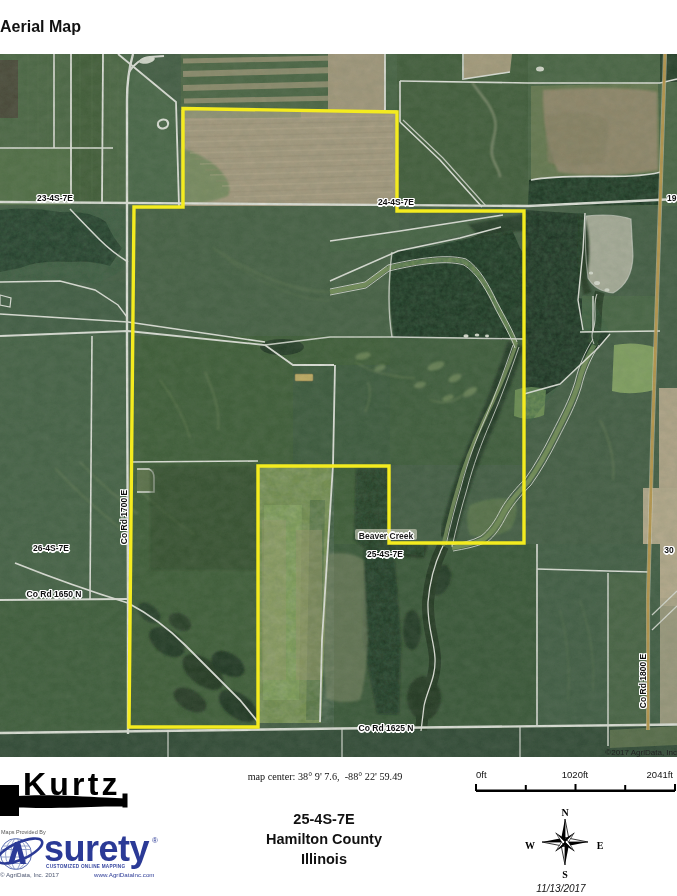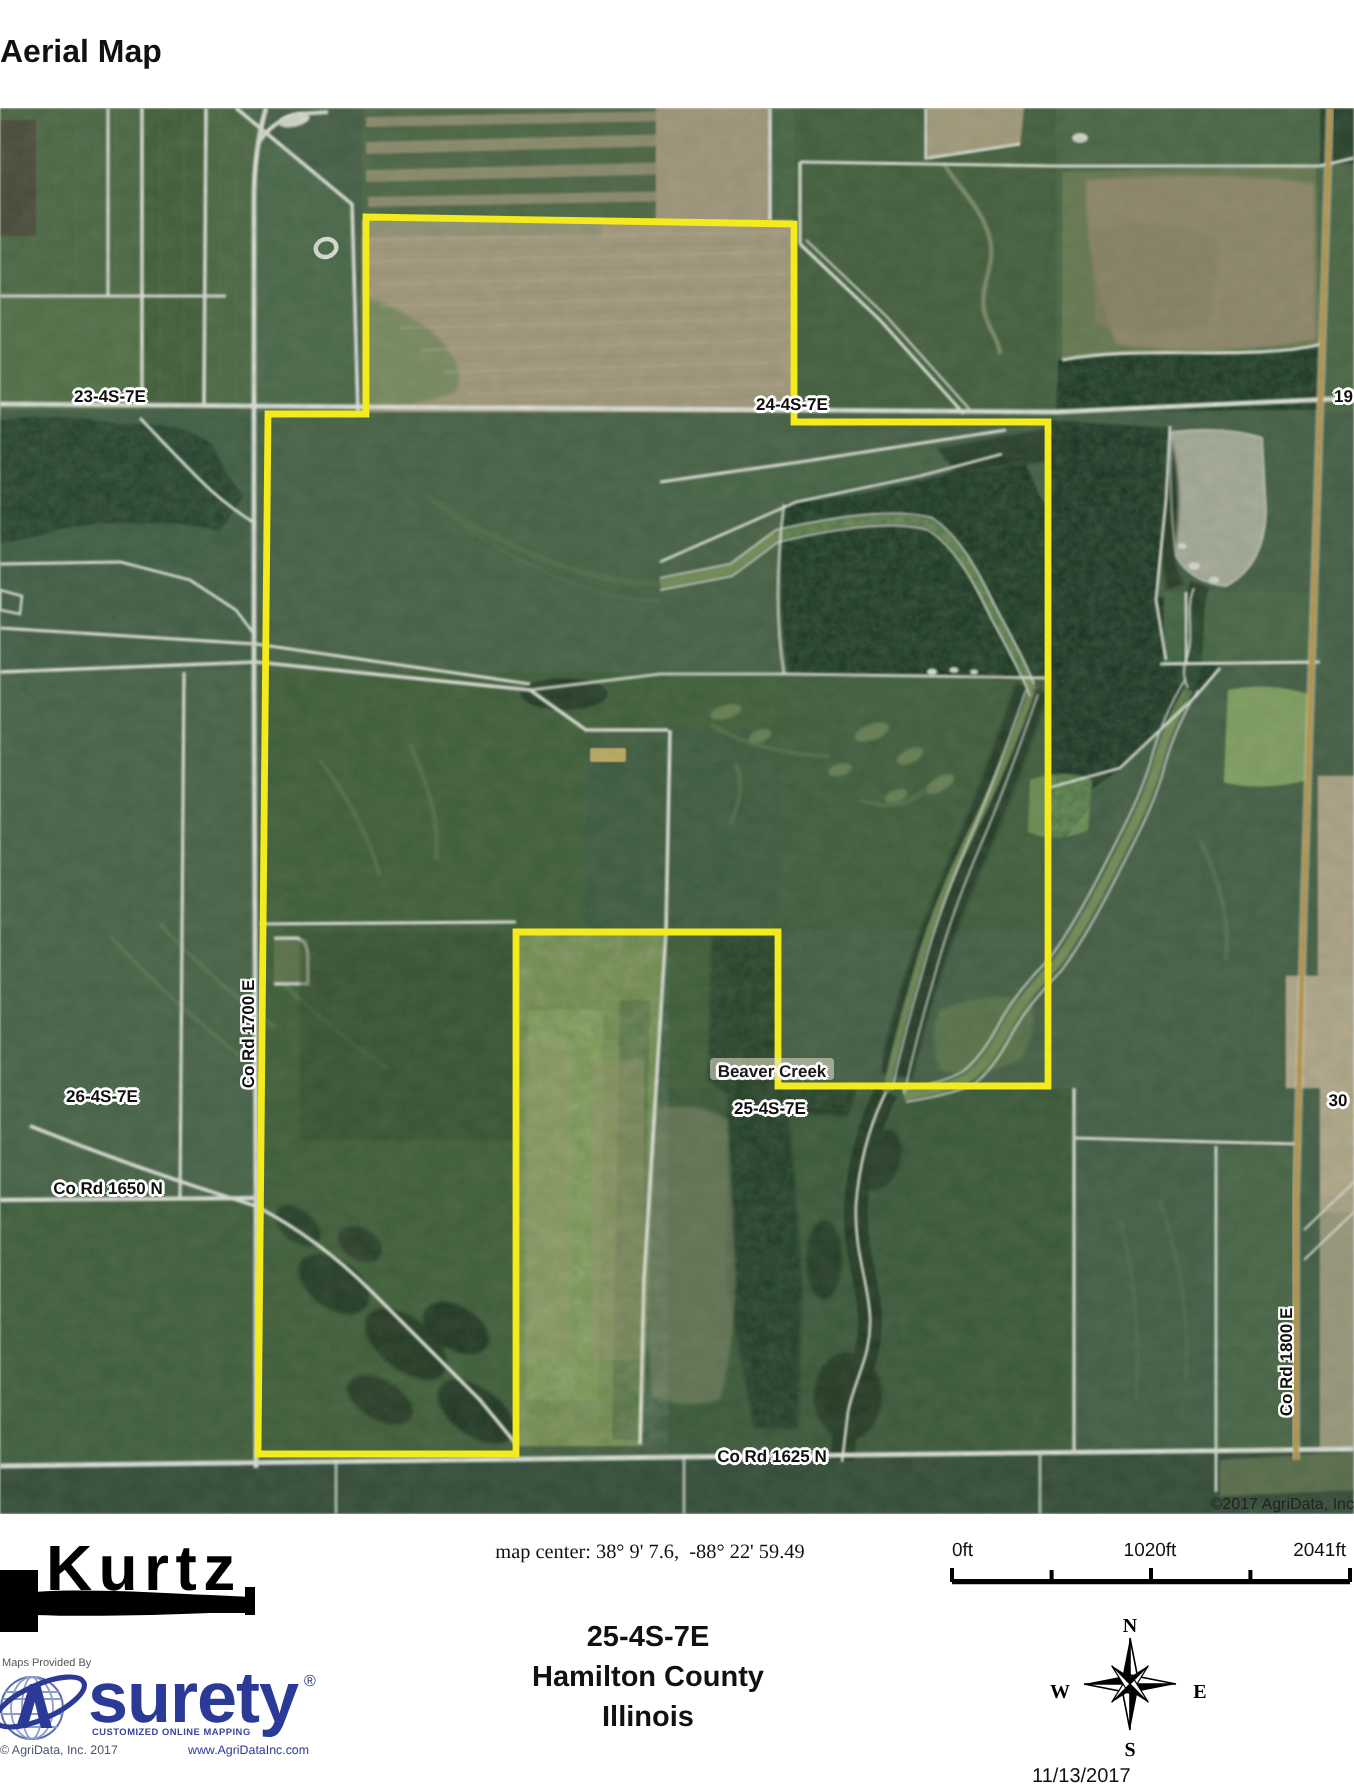--- a/index.html
+++ b/index.html
@@ -495,13 +495,13 @@
       <path d="M13,0 L0,-3 L0,0 Z" fill="#fff" stroke="#000" stroke-width="0.6"></path>
         <path d="M13,0 L0,3 L0,0 Z" fill="#000"></path>
     </g>
   </g>
   <text x="45" y="16" font-size="10" font-family="Liberation Serif, serif" font-weight="bold" fill="#000" text-anchor="middle">N</text>
   <text x="45" y="78" font-size="10" font-family="Liberation Serif, serif" font-weight="bold" fill="#000" text-anchor="middle">S</text>
   <text x="10" y="49" font-size="10" font-family="Liberation Serif, serif" font-weight="bold" fill="#000" text-anchor="middle">W</text>
   <text x="80" y="49" font-size="10" font-family="Liberation Serif, serif" font-weight="bold" fill="#000" text-anchor="middle">E</text>
 </svg>
 
-<div class="abs" style="left:516px;top:883px;width:90px;text-align:left;font-size:10px;color:#111;">11/13/2017</div>
+<div class="abs" style="left:516px;top:883px;width:90px;text-align:center;font-size:10px;color:#111;font-style:italic;">11/13/2017</div>
 
 </body></html>

